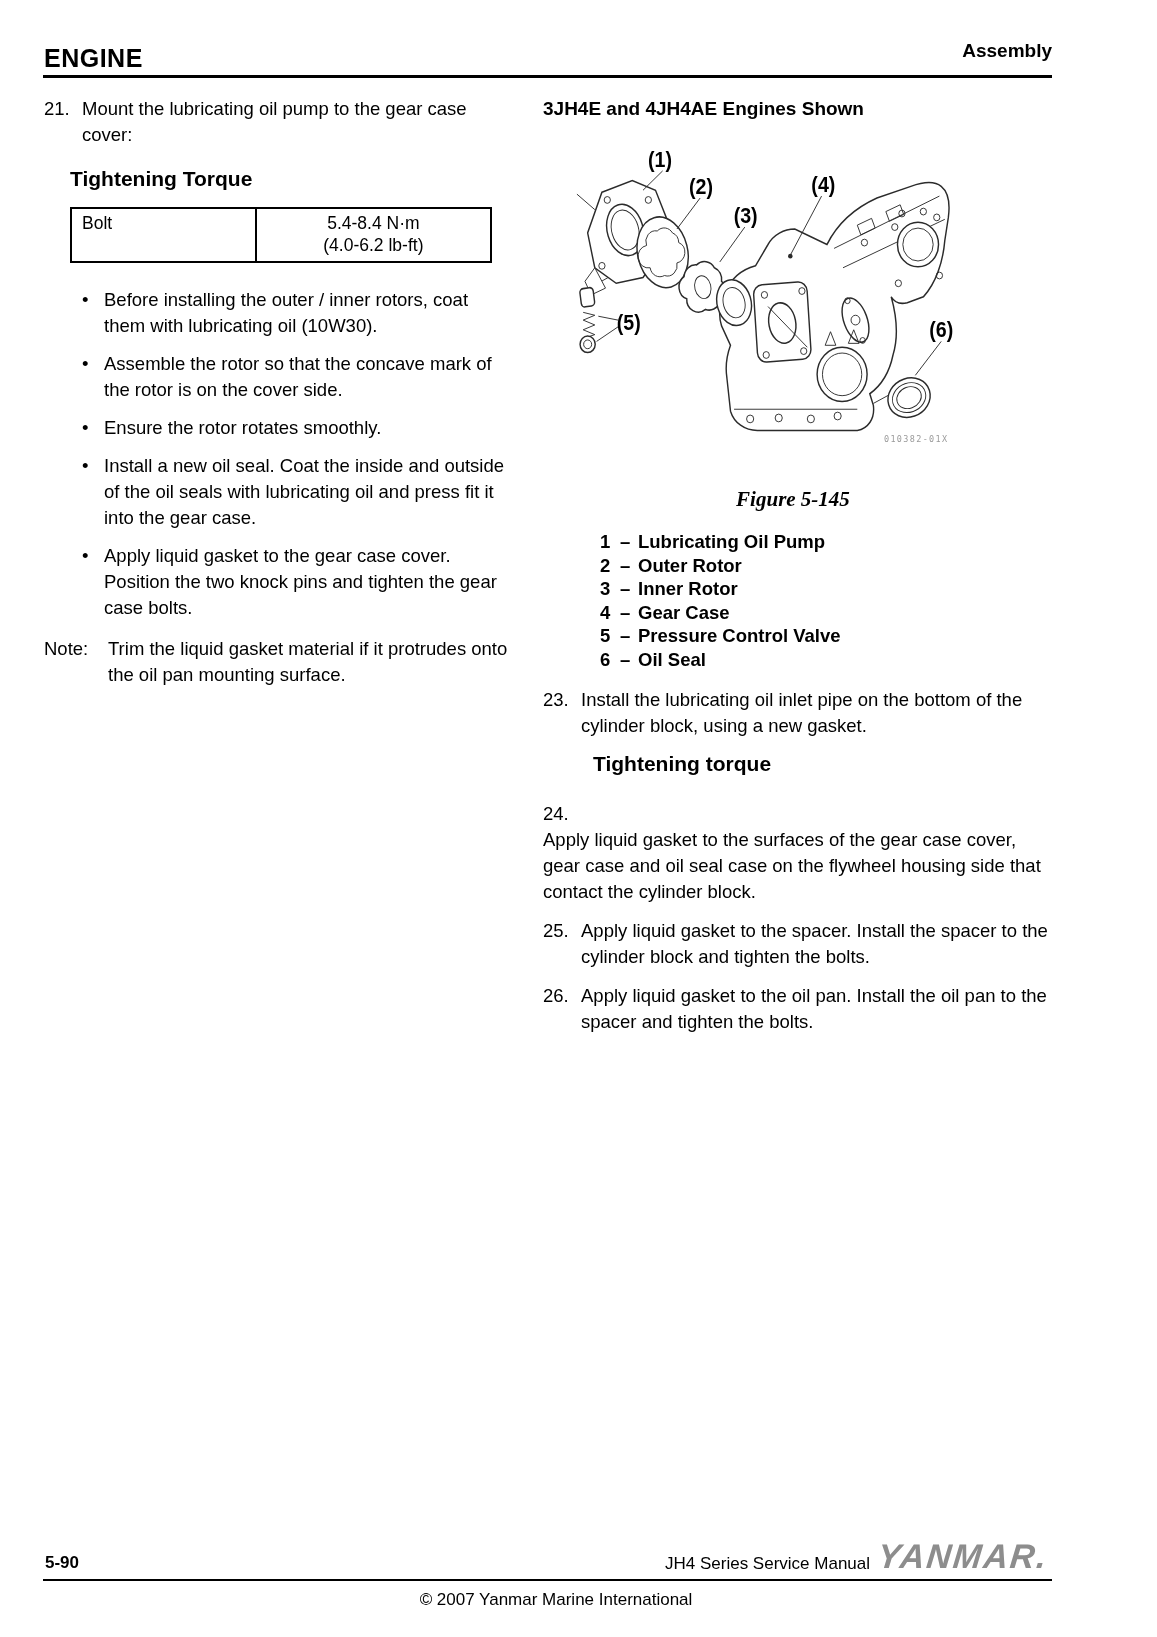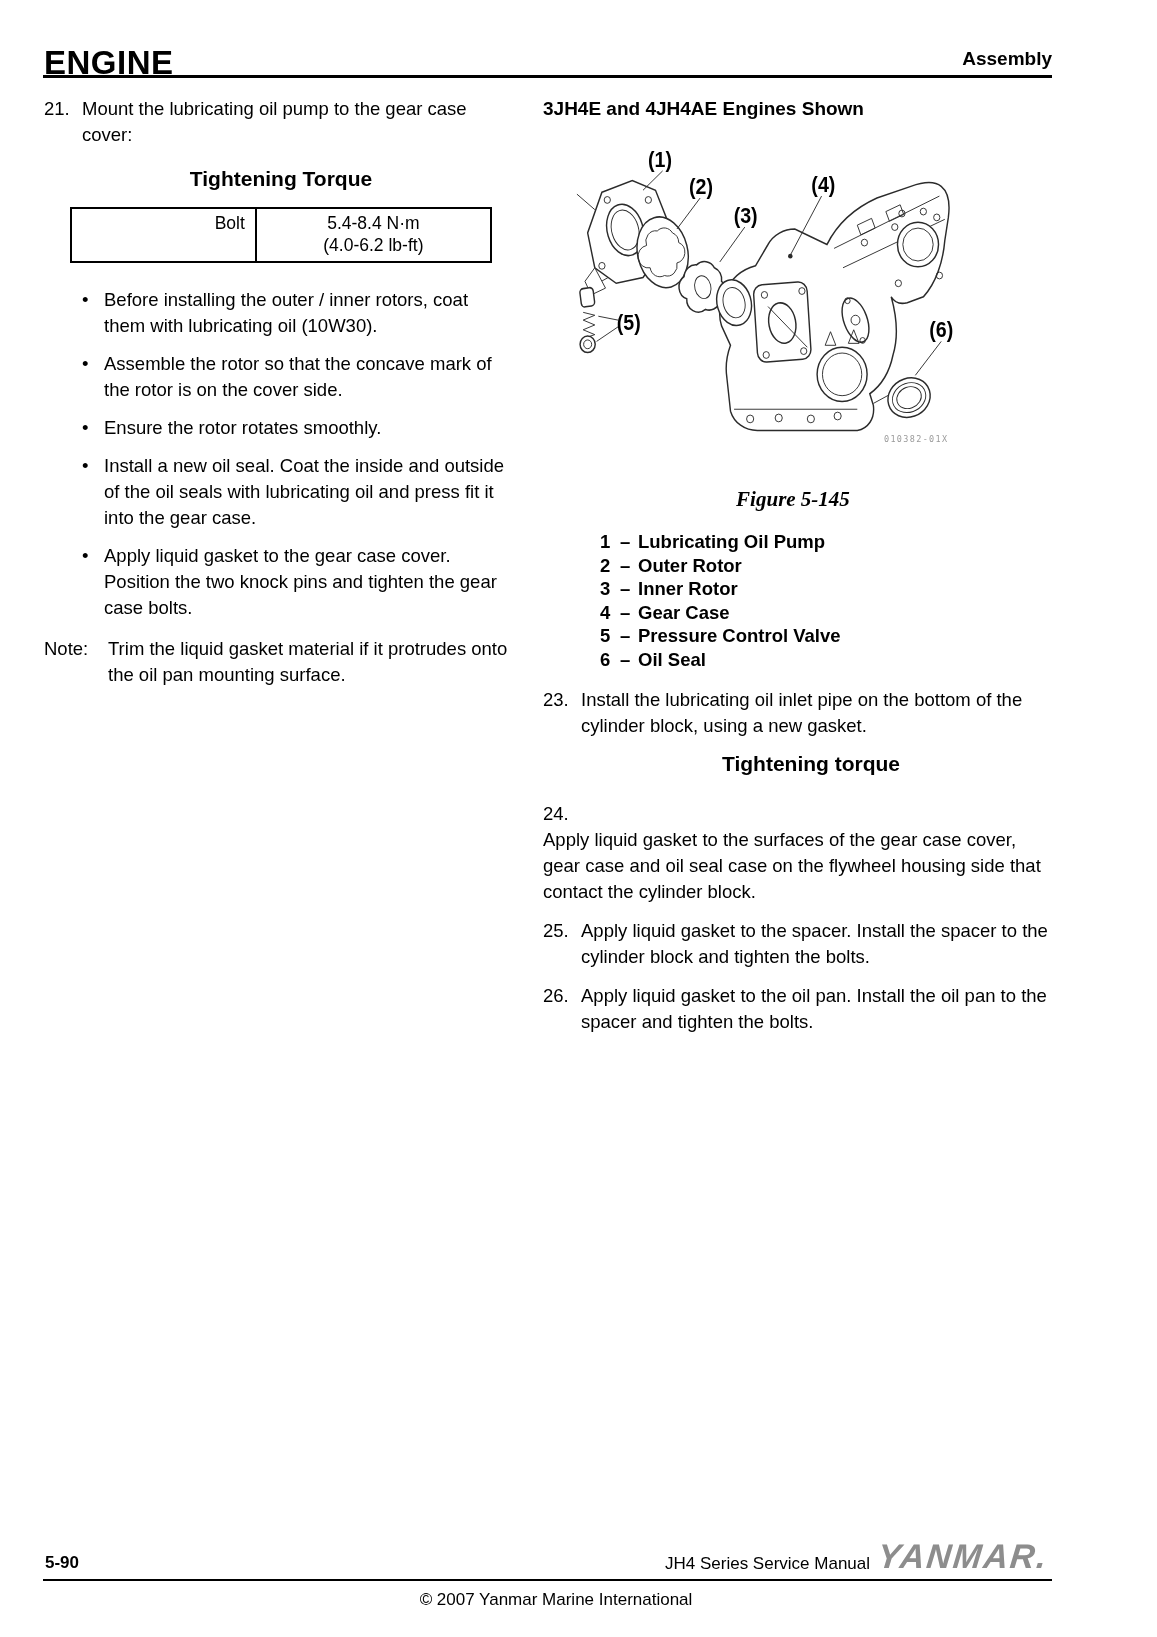--- a/index.html
+++ b/index.html
@@ -5,41 +5,41 @@
   * { margin:0; padding:0; box-sizing:border-box; }
   html,body { background:#ffffff; }
   body {
     width:1157px; height:1637px; position:relative;
     font-family:"Liberation Sans", sans-serif; color:#000;
     -webkit-font-smoothing:antialiased;
   }
   .page { position:absolute; inset:0; }
 
   
-  .hdr-left  { position:absolute; left:44px;  top:44px; font-size:33px; font-weight:bold; letter-spacing:.5px; }
-  .hdr-right { position:absolute; left:43px; top:48px; width:1009px; text-align:right; font-size:19px; font-weight:bold; }
+  .hdr-left  { position:absolute; left:44px;  top:44px; font-size:25px; font-weight:bold; letter-spacing:.5px; }
+  .hdr-right { position:absolute; left:43px; top:40px; width:1009px; text-align:right; font-size:19px; font-weight:bold; }
   .hdr-rule  { position:absolute; left:43px; top:75px; width:1009px; height:3px; background:#000; }
 
   
   .col-left  { position:absolute; left:44px;  top:96px; width:470px; font-size:18.5px; line-height:26px; }
   .col-right { position:absolute; left:543px; top:96px; width:509px; font-size:18.5px; line-height:26px; }
 
   .num-item { display:flex; }
   .num-item .num { width:38px; flex:none; }
   .num-item .itext { flex:1; }
 
-  .torque-heading { font-size:21px; font-weight:bold; text-align:center; }
+  .torque-heading { font-size:21px; font-weight:bold; text-align:left; }
   .col-left  .torque-heading { margin:18px 0 0 26px; width:422px; }
   .col-right .torque-heading { margin:12px 0 0 50px; width:436px; }
 
   table.torque-table { border-collapse:collapse; margin-top:15px; }
   .col-left  table.torque-table { margin-left:26px; width:422px; }
   .col-right table.torque-table { margin-left:50px; width:436px; }
   table.torque-table td { border:2px solid #000; padding:3px 10px 5px 10px; font-size:17.5px; line-height:22px; vertical-align:top; }
-  td.t-label { width:44%; text-align:right; }
+  td.t-label { width:44%; text-align:left; }
   td.t-value { text-align:center; }
 
   .bullet { display:flex; margin-left:38px; }
   .bullet .b-mark { width:22px; flex:none; }
   .bullet .b-text { flex:1; }
   .col-left .bullet.first { margin-top:24px; }
   .col-left .bullet + .bullet { margin-top:12px; }
 
   .step-22 { margin-top:15px; }
   .b22-1 { margin-top:12px; }

